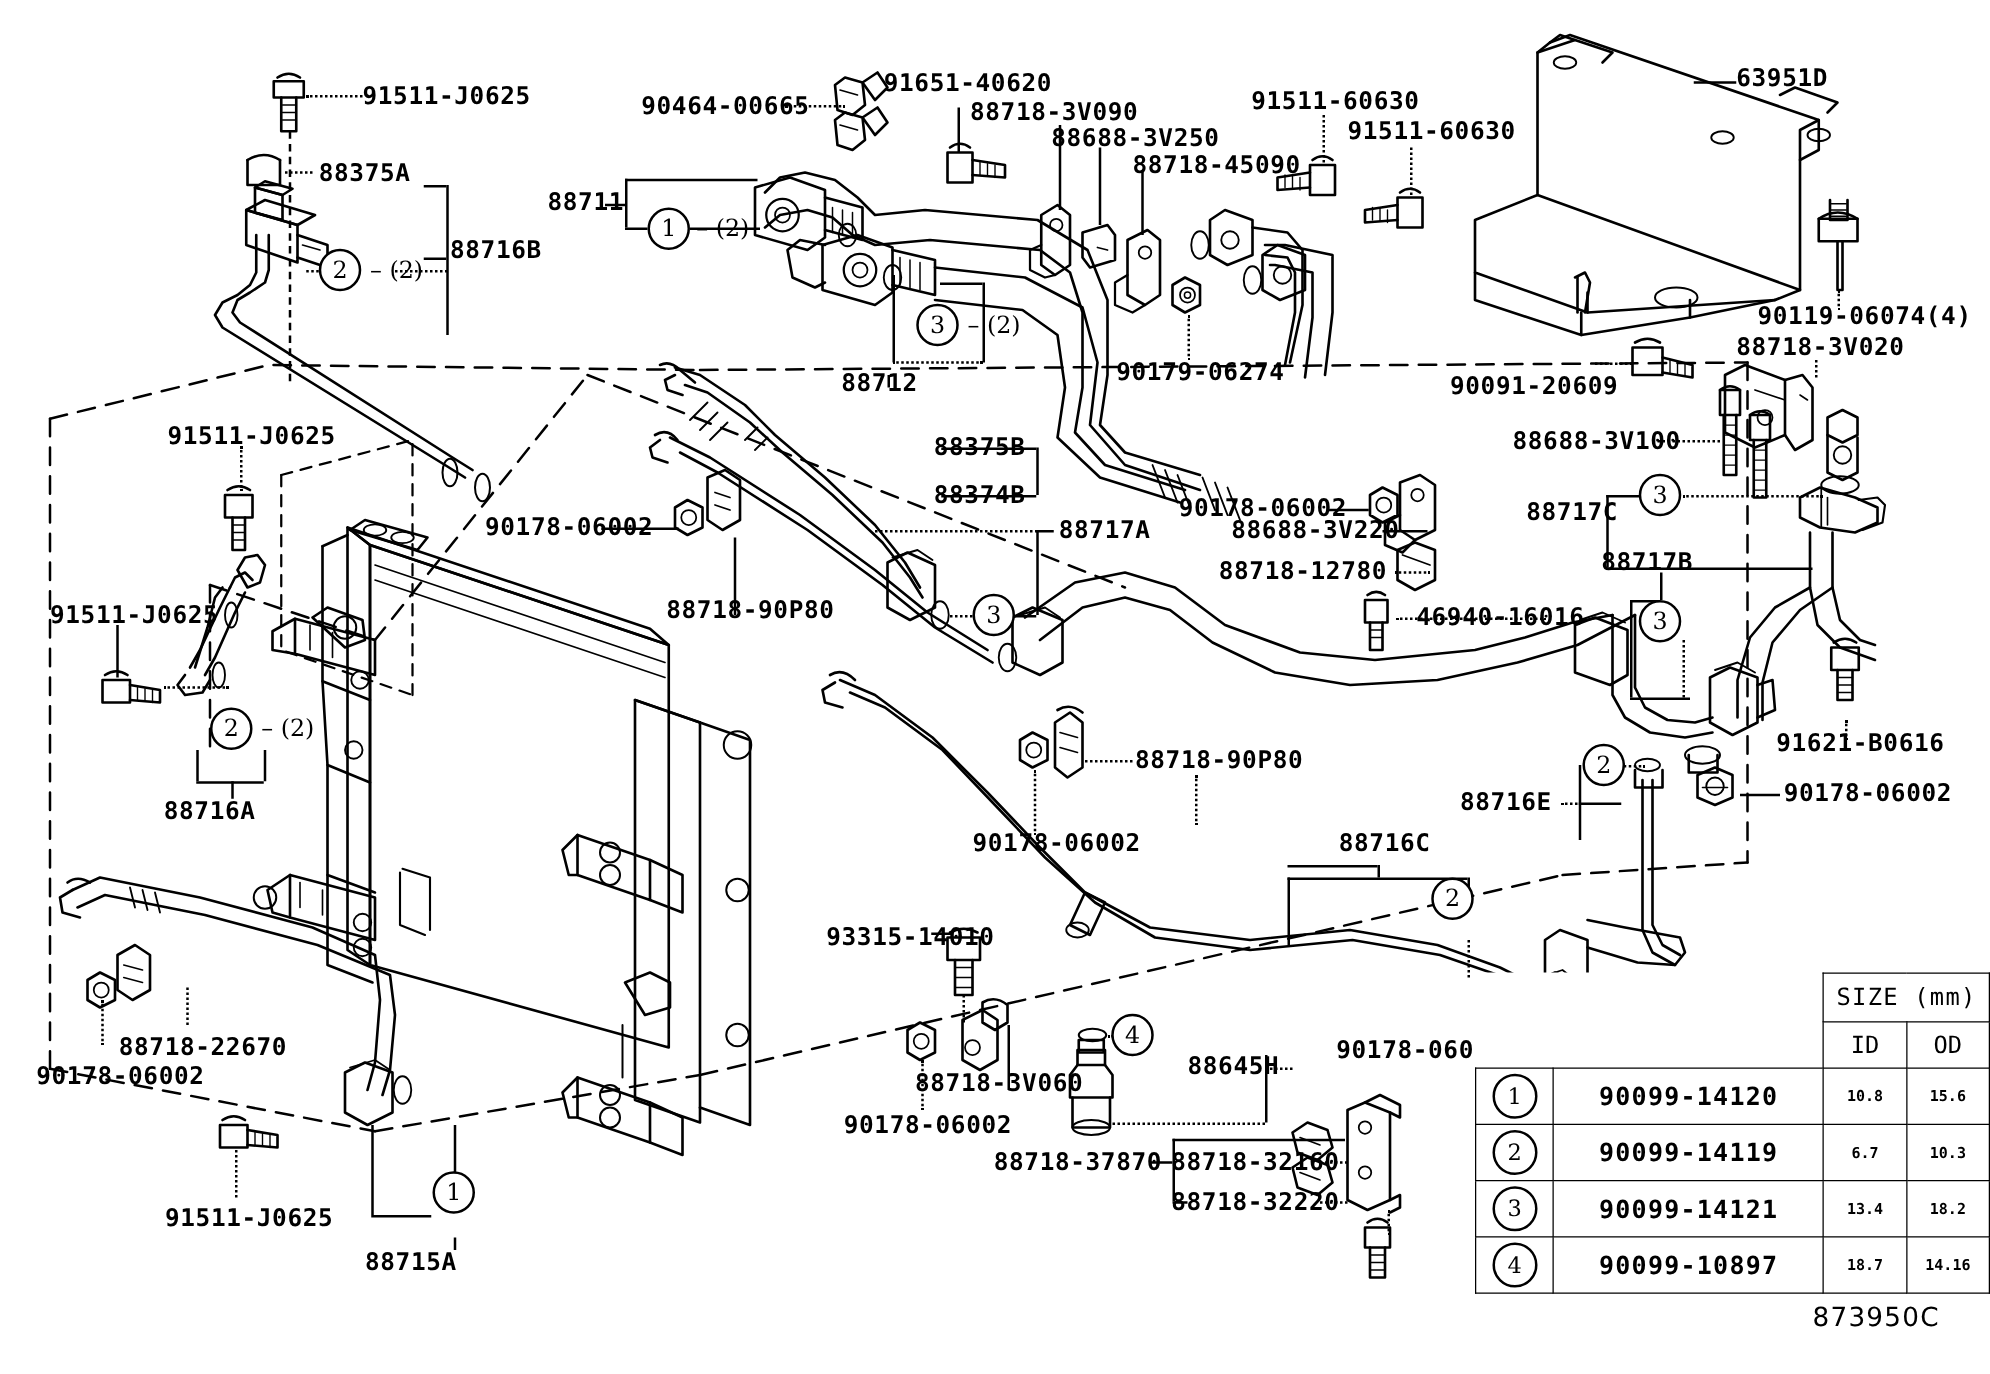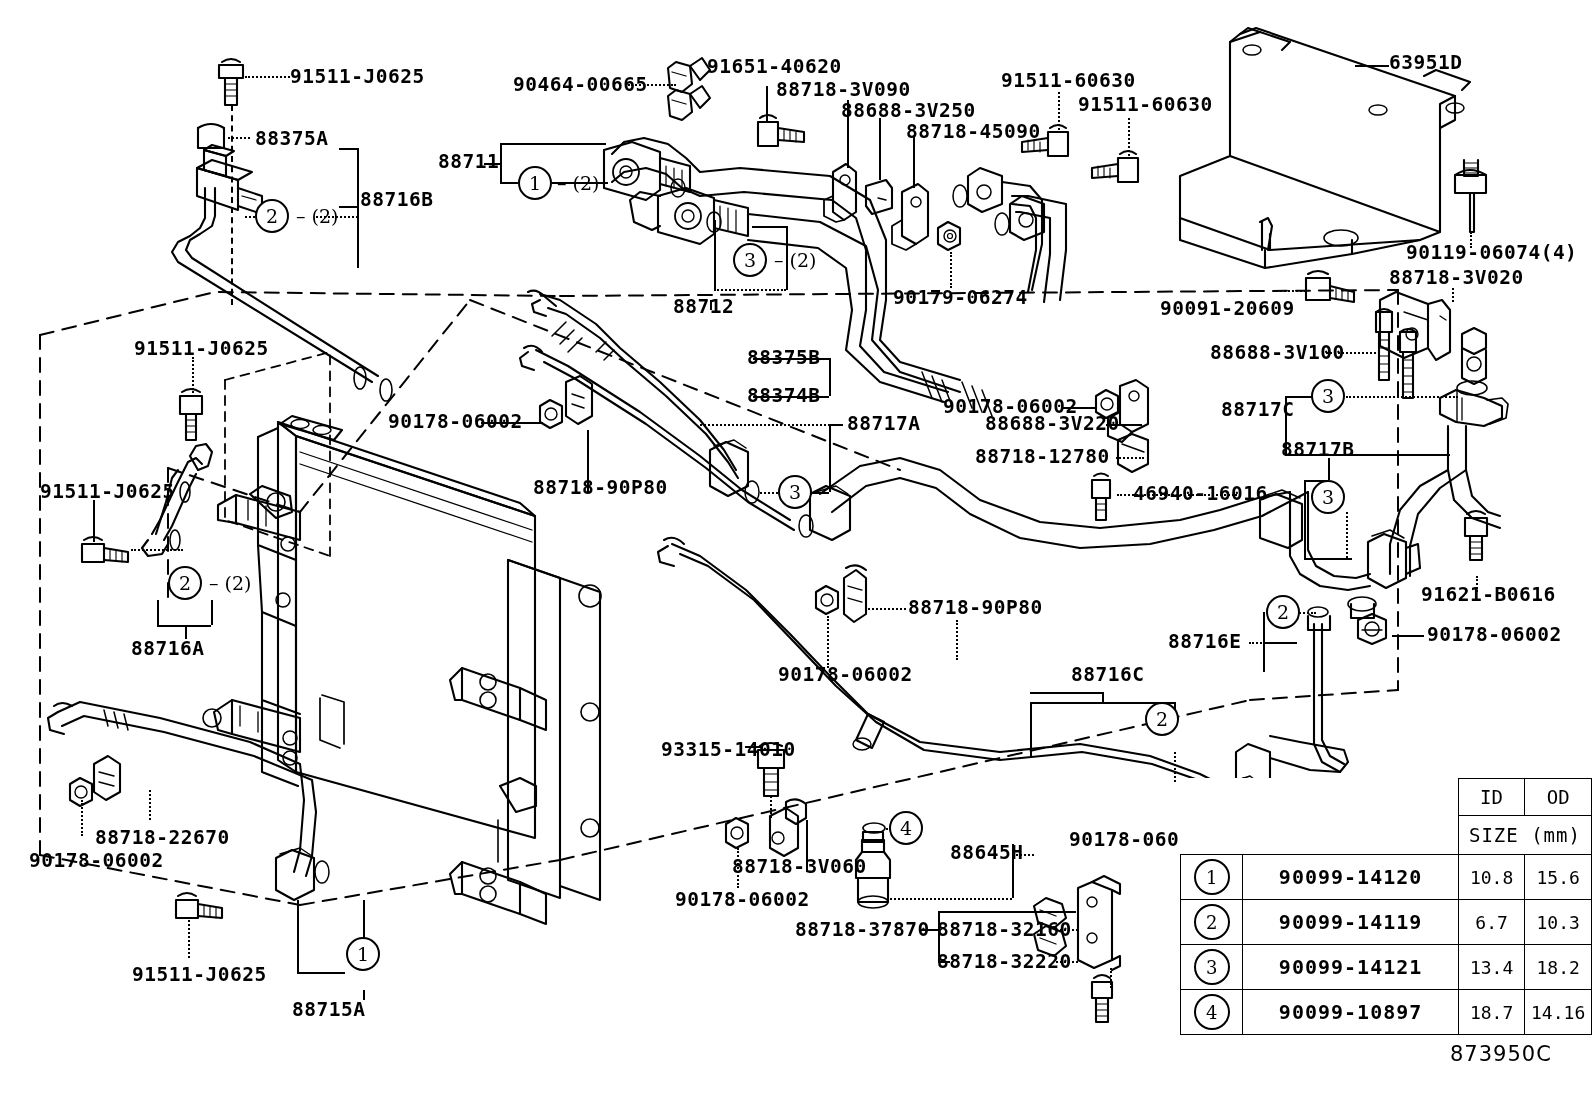--- a/index.html
+++ b/index.html
@@ -71,21 +71,21 @@
   }
   #sizetable .hdr{
     font-size:19px;font-weight:400;height:38px;
     letter-spacing:1px;
   }
   #sizetable .sub{font-size:19px;font-weight:400;height:36px;width:66px;}
   #sizetable .pn{
     font-size:20px;font-weight:700;width:218px;height:44px;
     letter-spacing:1px;
   }
-  #sizetable .val{font-size:18px;font-weight:400;width:66px;height:44px;}
+  #sizetable .val{font-size:12px;font-weight:700;width:66px;height:44px;}
   #sizetable .idxcell{width:62px;height:44px;}
   #sizetable .idxcell .bub{
     position:relative;display:inline-flex;
     width:32px;height:32px;border:2px solid #000;border-radius:50%;
     align-items:center;justify-content:center;
     font-family:"DejaVu Serif","Liberation Serif",serif;
     font-size:18px;
   }
   #sizetable .blank{border:none;width:62px;}
   #footcode{
@@ -689,27 +689,27 @@
   <div class="bubble" style="left:1266px;top:595px;">2</div>
   <div class="bubble" style="left:1145px;top:702px;">2</div>
   <div class="bubble" style="left:889px;top:811px;">4</div>
   <div class="bubble" style="left:346px;top:937px;">1</div>
 
   <table id="sizetable">
     <tbody>
         <tr>
       <td class="blank" style="border:none;"></td>
       <td class="blank" style="border:none;"></td>
-      <td class="sub">ID</td>
-      <td class="sub">OD</td>
+      <td class="hdr" colspan="2">SIZE (mm)</td>
     </tr>
     <tr>
       <td class="blank" style="border:none;"></td>
       <td class="blank" style="border:none;"></td>
-      <td class="hdr" colspan="2">SIZE (mm)</td>
+      <td class="sub">ID</td>
+      <td class="sub">OD</td>
     </tr>
     <tr>
       <td class="idxcell"><span class="bub">1</span></td>
       <td class="pn">90099-14120</td>
       <td class="val">10.8</td>
       <td class="val">15.6</td>
     </tr>
     <tr>
       <td class="idxcell"><span class="bub">2</span></td>
       <td class="pn">90099-14119</td>

